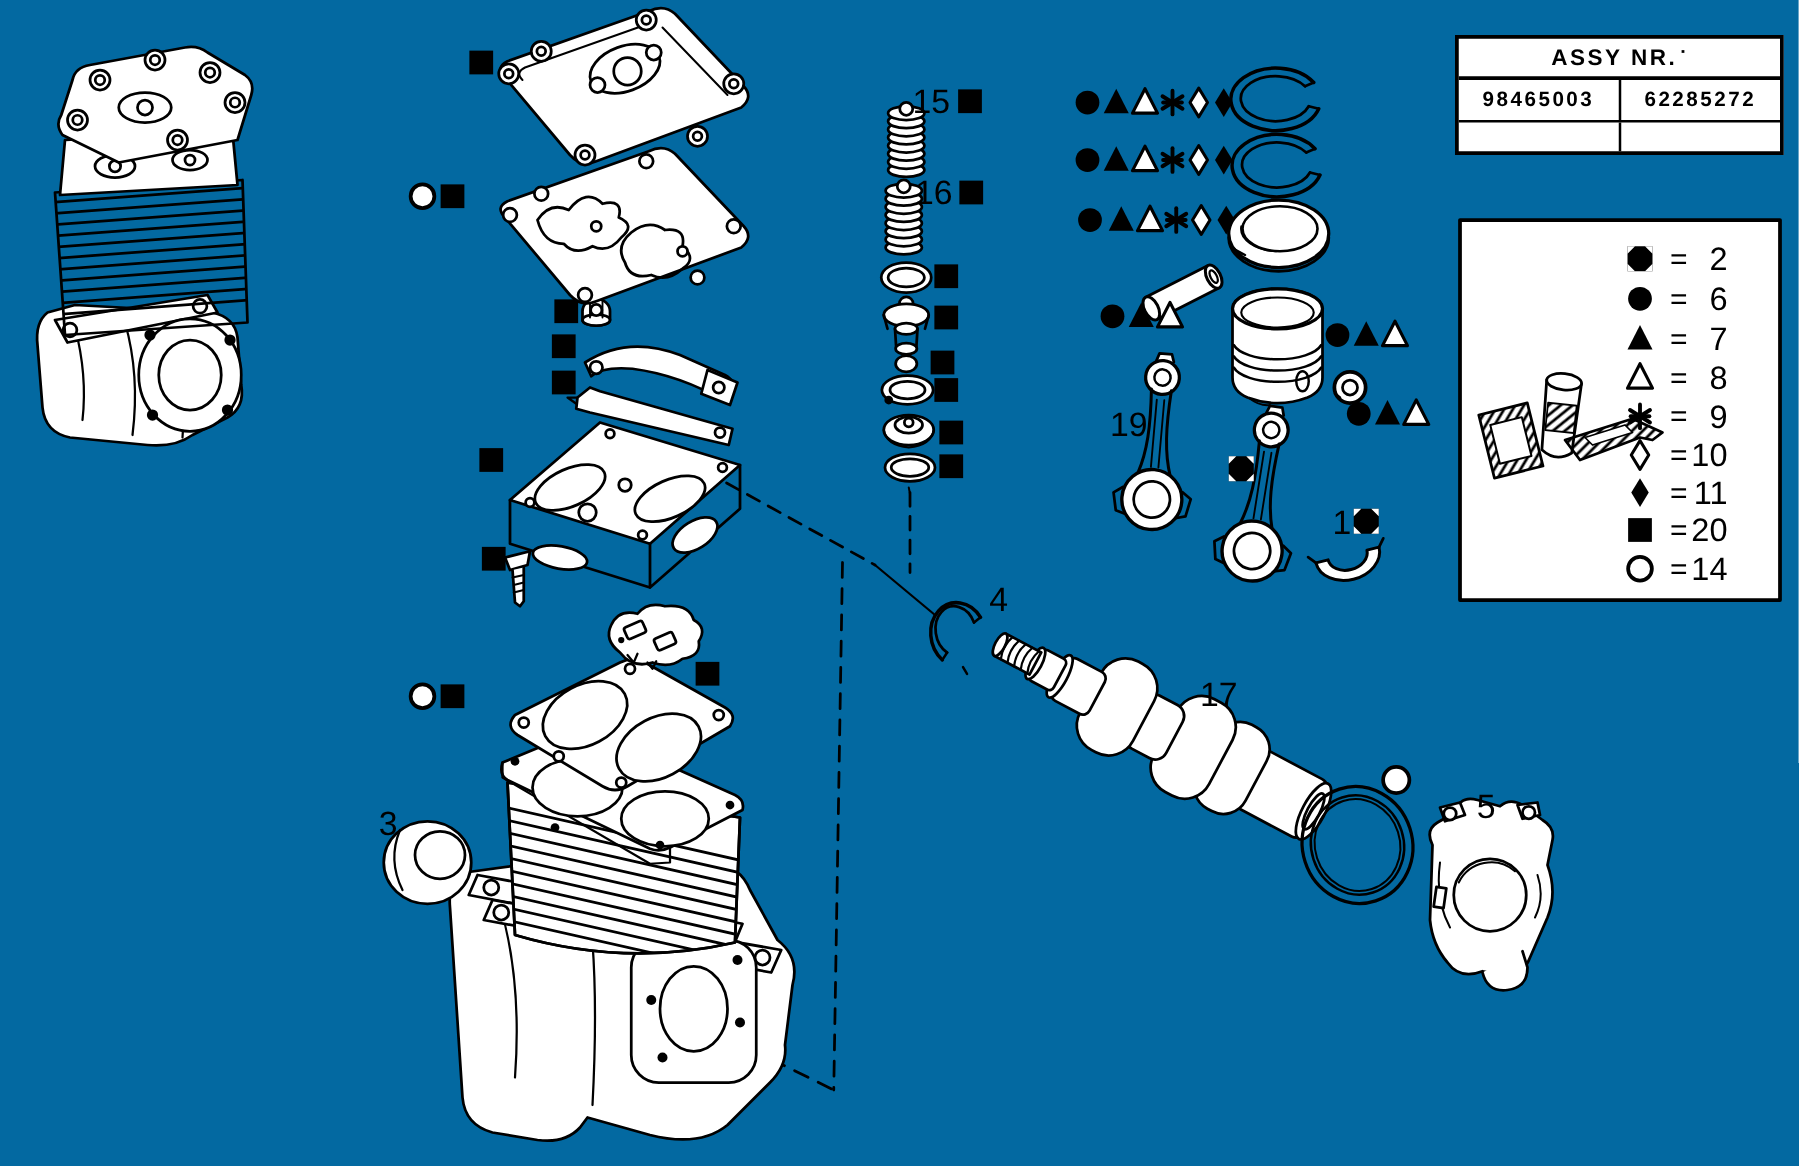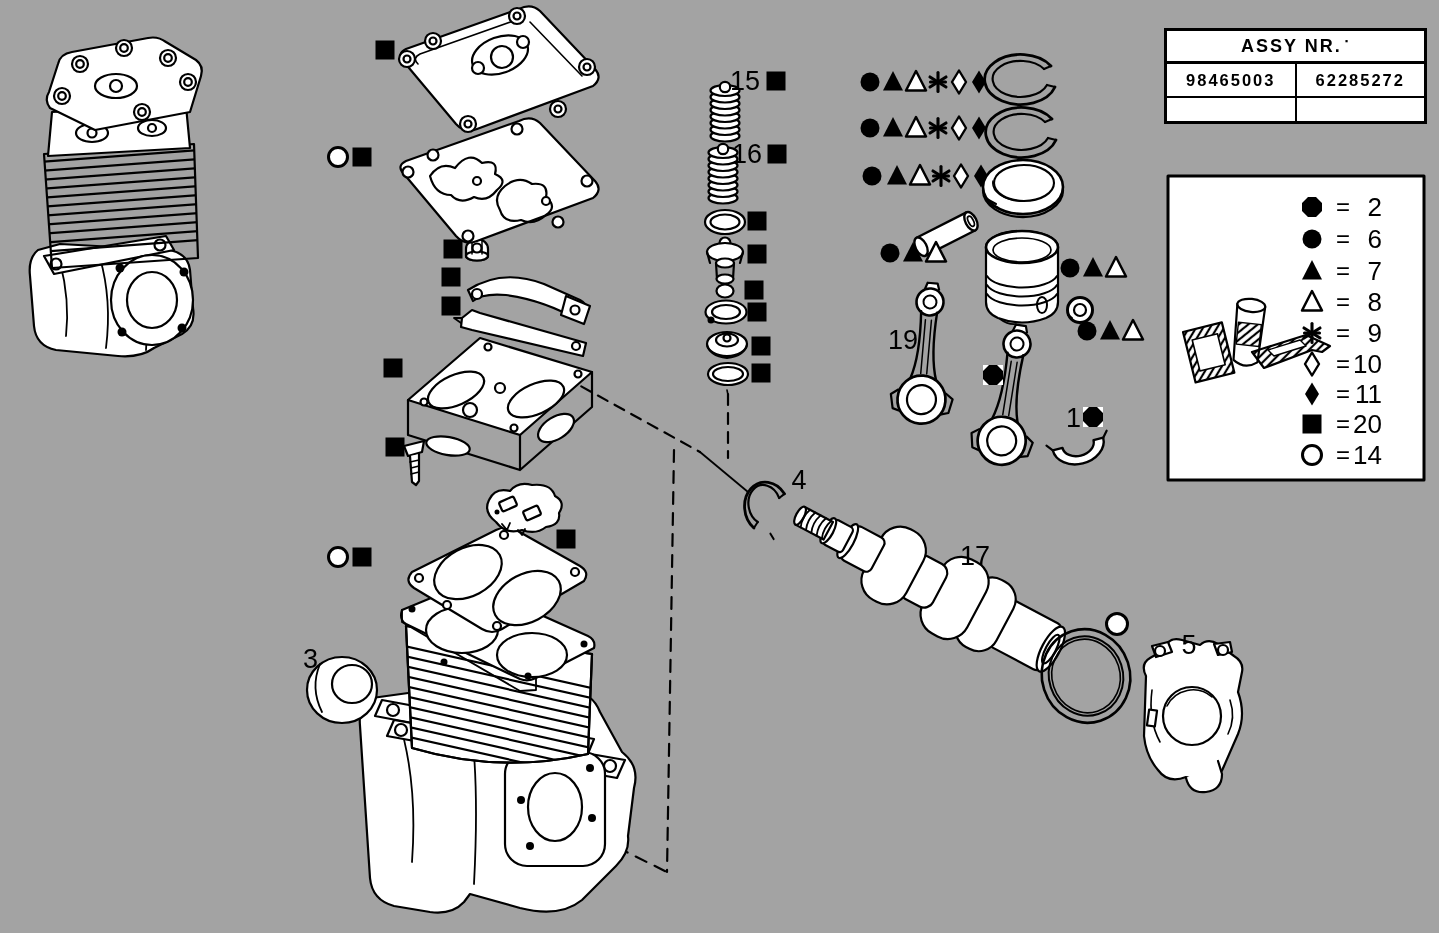--- a/index.html
+++ b/index.html
@@ -1,16 +1,16 @@
 <!DOCTYPE html>
 <html><head>
 <meta charset="utf-8">
 <style>
   html,body{margin:0;padding:0;background:#fff;}
-  .canvas{position:relative;width:1439px;height:933px;background:#a3a3a3;overflow:hidden;
+  .canvas{position:relative;width:1439px;height:933px;background:#0369a1;overflow:hidden;
           font-family:"Liberation Sans","DejaVu Sans",sans-serif;color:#000;}
   svg text{font-family:"Liberation Sans","DejaVu Sans",sans-serif;}
 
   
   .assy-table{position:absolute;left:1164px;top:28px;width:257px;border:3px solid #000;background:#fff;
               font-weight:bold;}
   .assy-header{height:30px;border-bottom:3px solid #000;display:flex;align-items:center;justify-content:center;
                font-size:18px;letter-spacing:2px;}
   .assy-header .mark{font-size:9px;margin-left:3px;transform:translateY(-5px);}
   .assy-row{display:flex;height:32px;}

